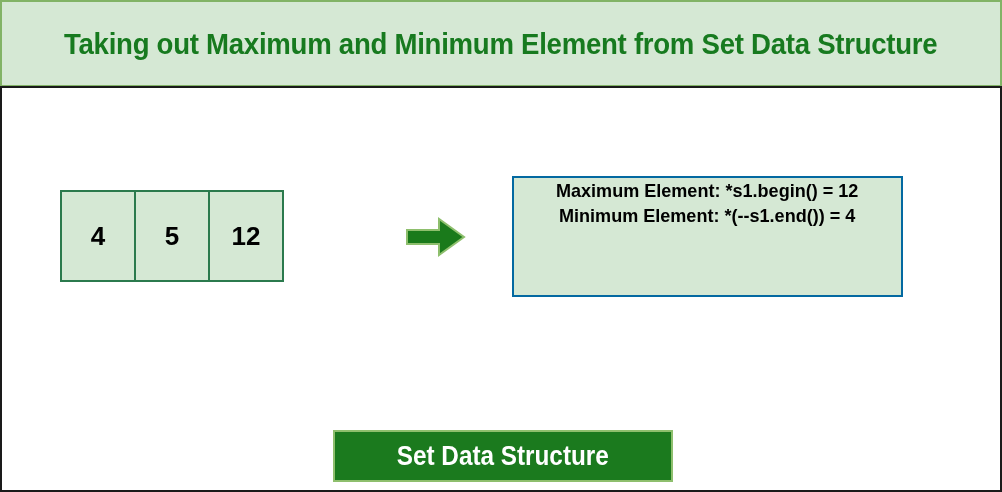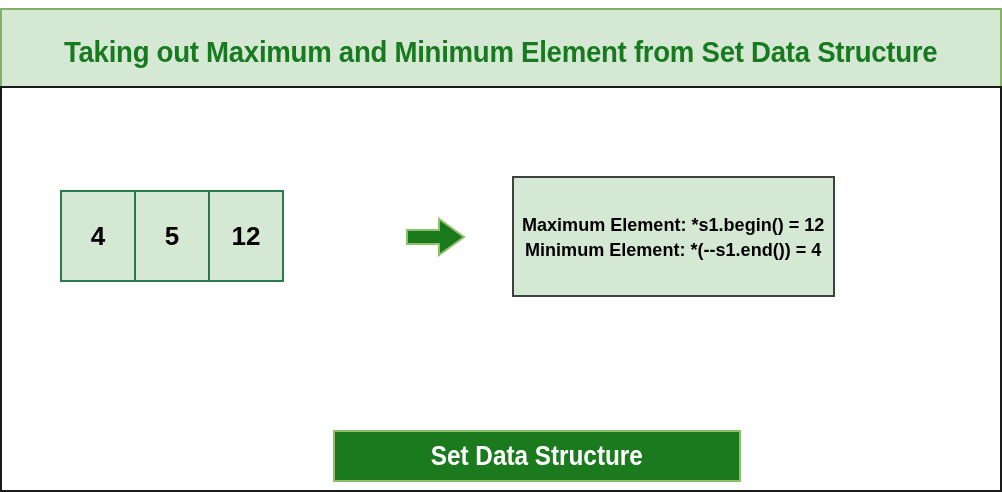--- a/index.html
+++ b/index.html
@@ -3,51 +3,51 @@
 <meta charset="utf-8">
 <style>
   * { margin:0; padding:0; box-sizing:border-box; }
   body { background:#ffffff; font-family:"Liberation Sans", sans-serif; }
   .canvas {
     position:relative; width:1002px; height:492px; background:#ffffff; overflow:hidden;
   }
   .header {
     position:absolute; left:0; top:0; width:1002px; height:87px;
     background:#d5e8d4; border:2px solid #82b366;
-    display:flex; align-items:center; justify-content:center;margin-top:8px;
+    display:flex; align-items:center; justify-content:center;
   }
   .title {
     font-size:30px; font-weight:bold; color:#177a1f;
     letter-spacing:-0.3px; transform:scaleX(0.92); transform-origin:center;
     white-space:nowrap;
   }
   .main-panel {
     position:absolute; left:0; top:86px; width:1002px; height:406px;
     background:#ffffff; border:2px solid #1a1a1a;
   }
   .set-array { position:absolute; left:60px; top:190px; display:flex; }
   .cell {
     width:76px; height:92px; background:#d5e8d4; border:2px solid #2b7a4d;
     display:flex; align-items:center; justify-content:center;
     font-size:26px; font-weight:bold; color:#000000;
   }
   .cell + .cell { margin-left:-2px; }
   .arrow-wrap { position:absolute; left:406px; top:217px; width:60px; height:40px; }
   .result-box {
-    position:absolute; left:512px; top:176px; width:323px; height:121px;
-    background:#d5e8d4; border:2px solid #404040;
-    display:flex; align-items:center; justify-content:center;
+    position:absolute; left:512px; top:176px; width:391px; height:121px;
+    background:#d5e8d4; border:2px solid #0369a1;
+    display:flex; justify-content:center;
   }
   .result-lines {
     transform:scaleX(0.95); transform-origin:center;
     text-align:center; font-size:19px; line-height:25px;
     font-weight:bold; color:#000000; white-space:nowrap;
   }
   .footer-box {
-    position:absolute; left:333px; top:430px; width:408px; height:52px;
+    position:absolute; left:333px; top:430px; width:340px; height:52px;
     background:#1b7a1e; border:2px solid #8ebf6d;
     display:flex; align-items:center; justify-content:center;
   }
   .footer-text {
     color:#ffffff; font-size:27px; font-weight:bold;
     transform:scaleX(0.9); transform-origin:center; white-space:nowrap;
   }
 </style>
 </head>
 <body>

